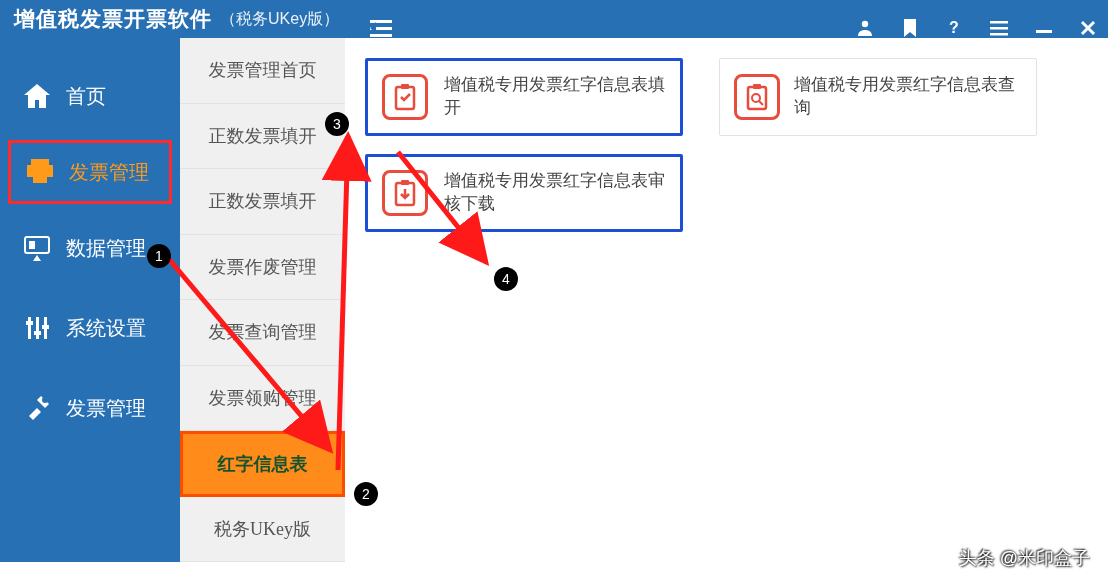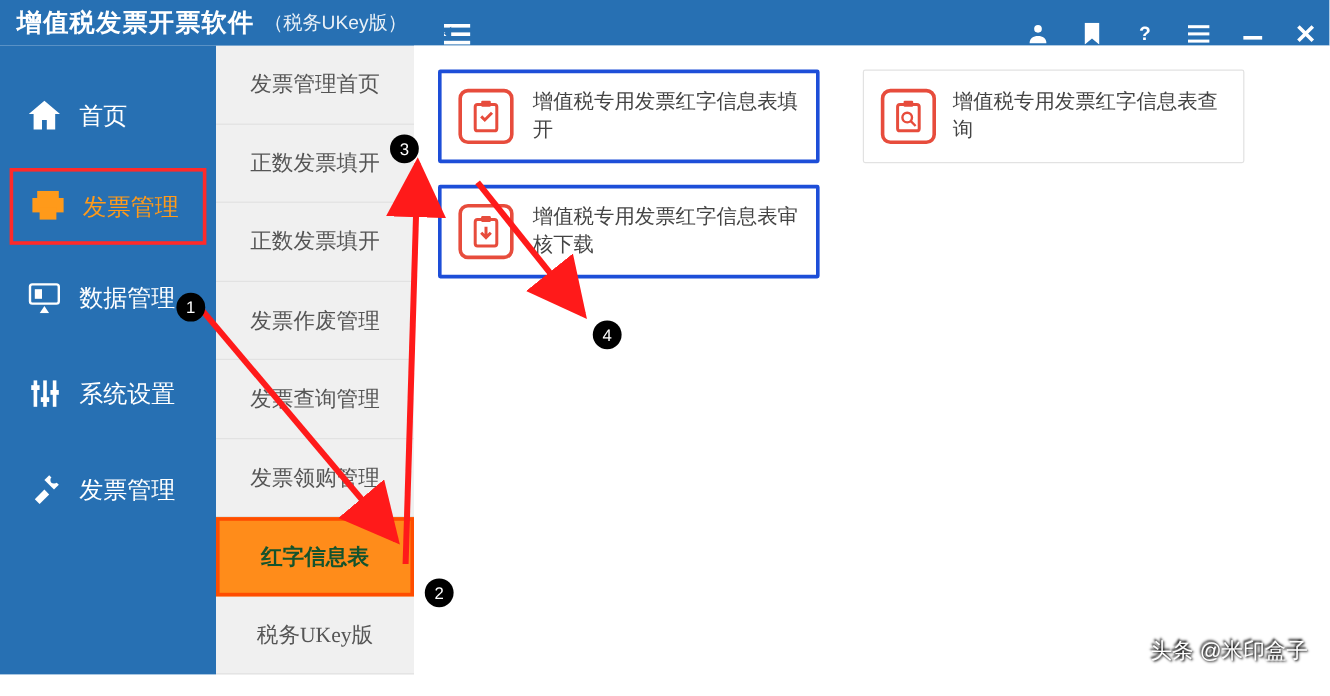--- a/index.html
+++ b/index.html
@@ -157,21 +157,21 @@
     left: 0; top: 0;
     width: 1108px; height: 580px;
     pointer-events: none;
     z-index: 20;
   }
 
   
   .watermark {
     position: absolute;
     right: 18px;
-    bottom: 26px;
+    bottom: 10px;
     font-size: 18px;
     color: #fff;
     text-shadow: 1px 1px 2px #000, -1px -1px 2px #000;
     z-index: 40;
   }
 </style>
 </head>
 <body>
 
 <div class="header">

